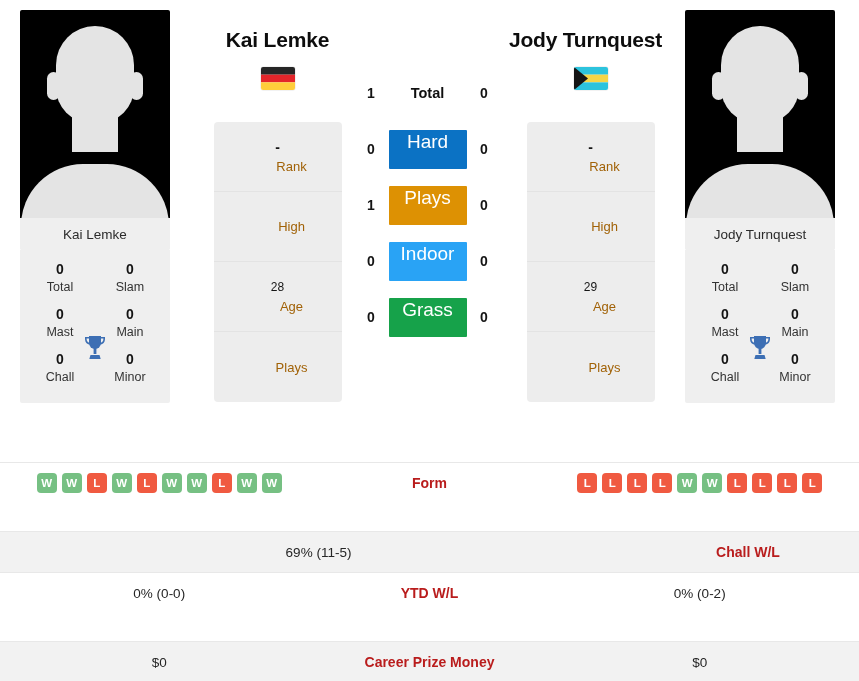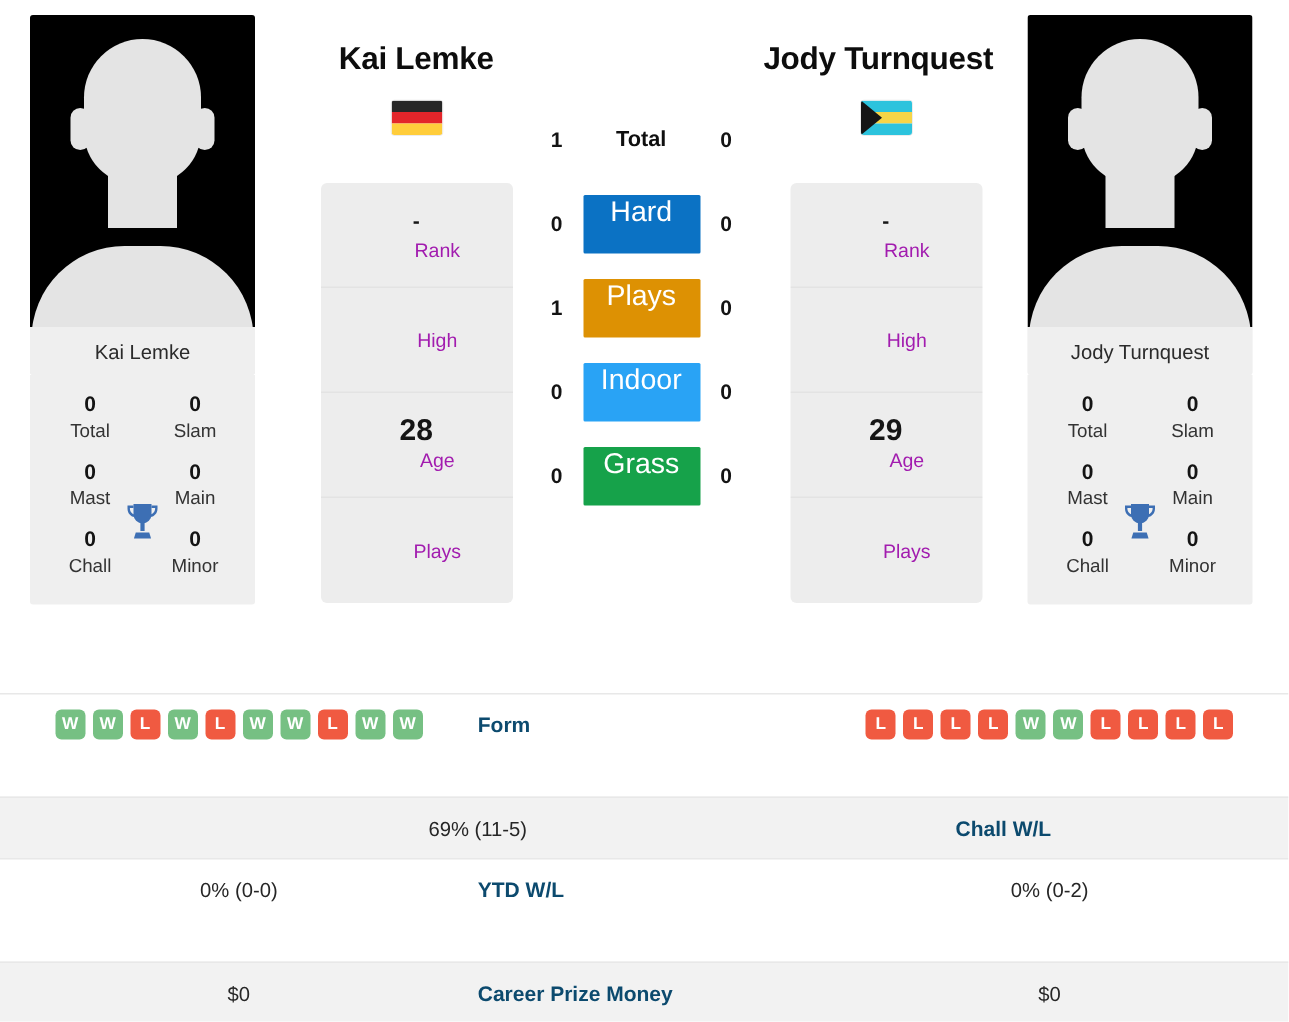--- a/index.html
+++ b/index.html
@@ -126,23 +126,23 @@
     border-radius: 4px;
     overflow: hidden;
   }
   .ic-seg {
     height: 70px;
     display: flex; flex-direction: column;
     align-items: center; justify-content: center;
     border-bottom: 1px solid #e3e3e3;
   }
   .ic-seg:last-child { border-bottom: none; }
-  .ic-val { font-size: 20px; font-weight: bold; color: #151515; line-height: 19px; }
+  .ic-val { font-size: 12px; font-weight: normal; color: #151515; line-height: 19px; }
   .ic-val.dash { font-weight: bold; font-size: 14px; }
-  .ic-lbl { font-size: 13px; color: #a21caf; line-height: 19px; margin-left: 28px; }
+  .ic-lbl { font-size: 13px; color: #a16207; line-height: 19px; margin-left: 28px; }
 
   
   .surface-col {
     flex: 0 0 135px; width: 135px;
     margin-top: 55px;
     margin-left: 5px;
   }
   .s-row {
     display: flex; align-items: center; justify-content: space-between;
     height: 56px;
@@ -169,22 +169,22 @@
     height: 41px;
     border-top: 1px solid #e8e8e8;
   }
   .t-row.shaded { background: #f2f2f2; margin-top: 28px; }
   .t-left, .t-right {
     flex: 1 1 0; display: flex;
     align-items: center; justify-content: center;
     font-size: 13.5px; color: #262626;
   }
   .t-mid {
-    flex: 0 0 222px; 
-    font-size: 14px; font-weight: bold; color: #0c4a6e;
+    flex: 0 0 222px; text-align: center;
+    font-size: 14px; font-weight: bold; color: #b91c1c;
   }
   .form-list { display: flex; gap: 5px; }
   .fbadge {
     width: 20px; height: 20px; border-radius: 4px;
     color: #ffffff; font-size: 11.5px; font-weight: bold;
     display: flex; align-items: center; justify-content: center;
   }
 </style>
 </head>
 <body>

